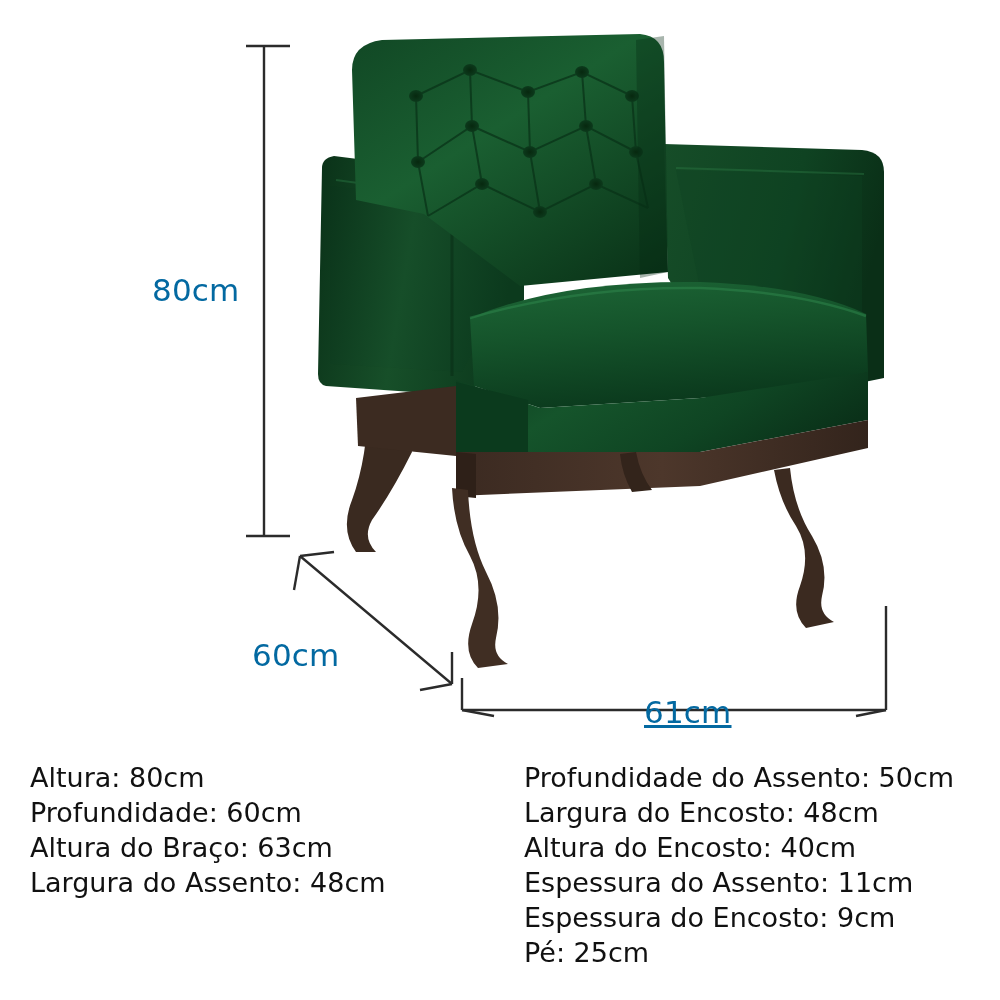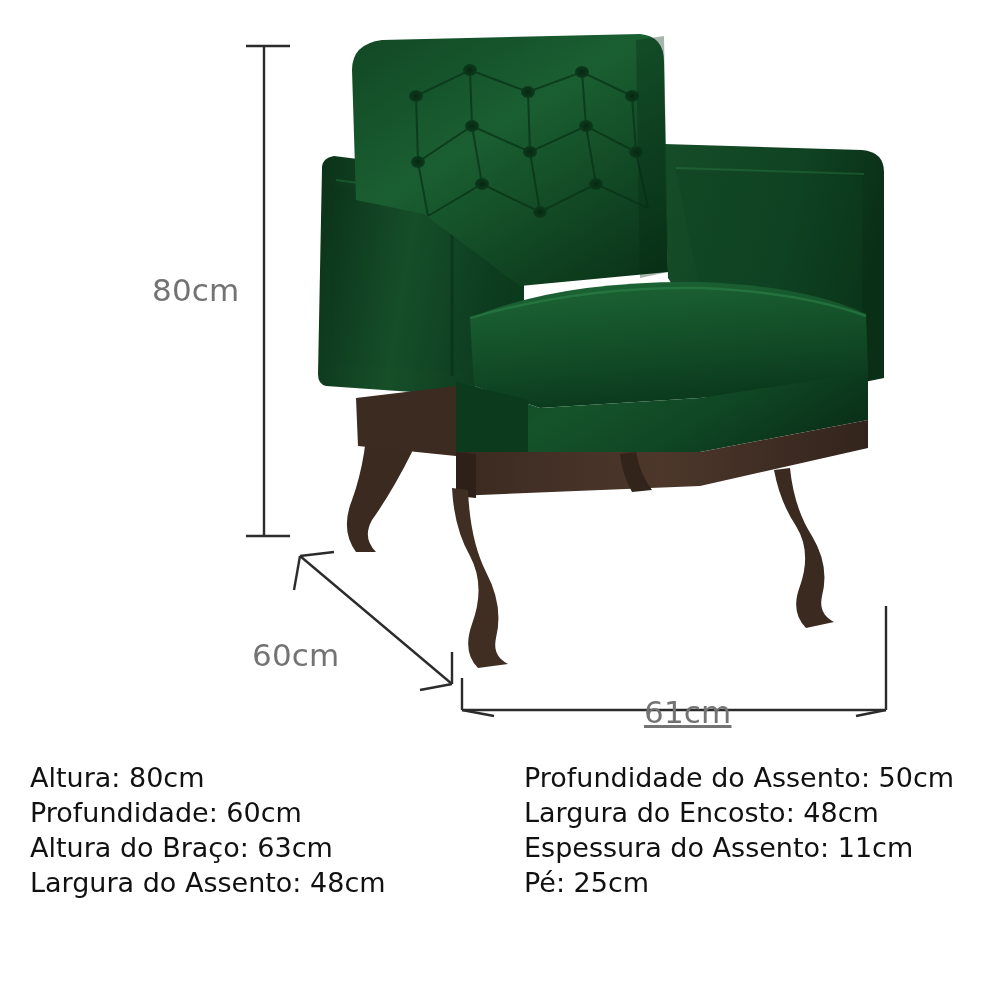--- a/index.html
+++ b/index.html
@@ -23,21 +23,21 @@
   #illustration {
     position: absolute;
     left: 0;
     top: 0;
     width: 1000px;
     height: 745px;
   }
   .dim-label {
     position: absolute;
     font-size: 31px;
-    color: #737373;
+    color: #0369a1;
     letter-spacing: 0.2px;
     white-space: nowrap;
   }
   #label-height { left: 152px; top: 272px; }
   #label-depth  { left: 252px; top: 637px; }
   #label-width  { left: 644px; top: 694px; text-decoration: underline; }
 
   
   #specs {
     position: absolute;
@@ -190,18 +190,20 @@
   <div id="specs">
     <div class="spec-col" id="spec-col-left">
       <div class="spec-line">Altura: 80cm</div>
       <div class="spec-line">Profundidade: 60cm</div>
       <div class="spec-line">Altura do Braço: 63cm</div>
       <div class="spec-line">Largura do Assento: 48cm</div>
     </div>
     <div class="spec-col" id="spec-col-right">
       <div class="spec-line">Profundidade do Assento: 50cm</div>
       <div class="spec-line">Largura do Encosto: 48cm</div>
+      <div class="spec-line">Altura do Encosto: 40cm</div>
       <div class="spec-line">Espessura do Assento: 11cm</div>
+      <div class="spec-line">Espessura do Encosto: 9cm</div>
       <div class="spec-line">Pé: 25cm</div>
     </div>
   </div>
 
 </div>
 
 </body></html>

